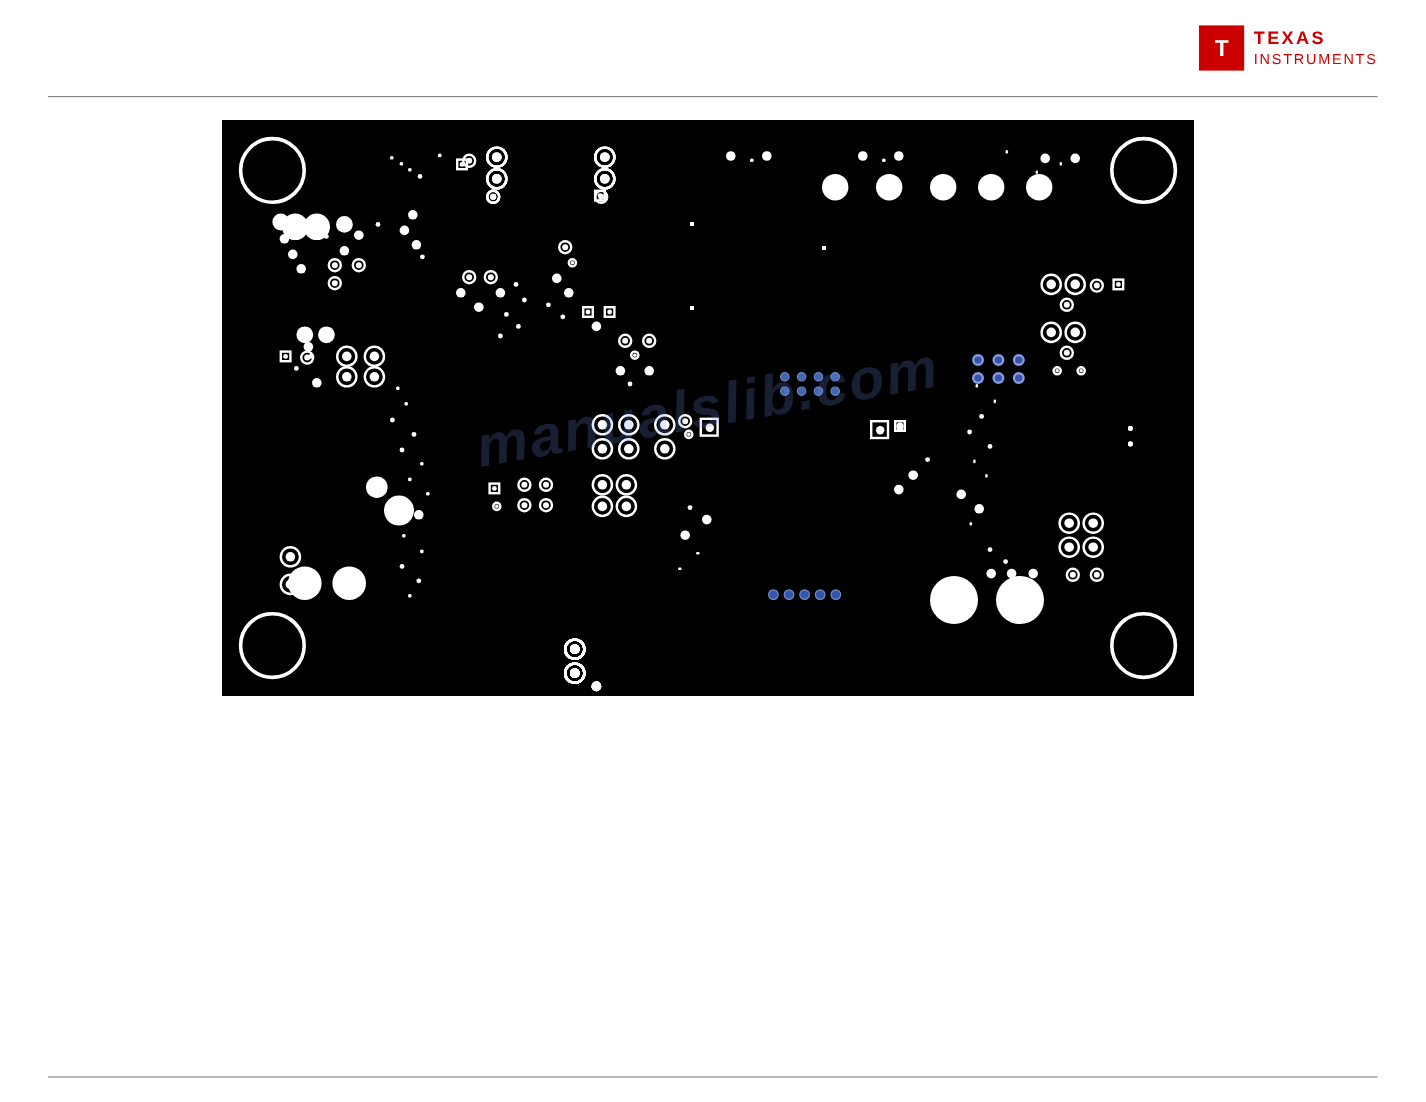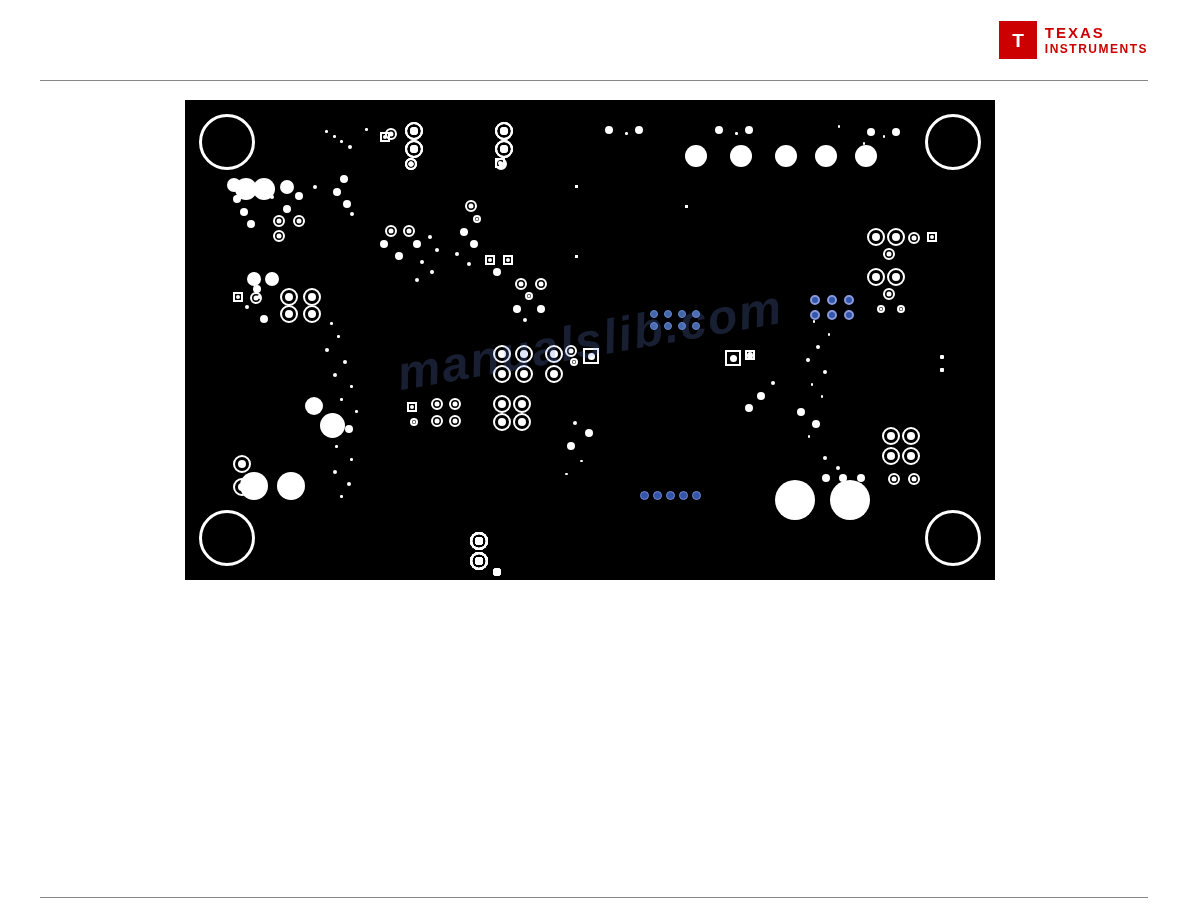--- a/index.html
+++ b/index.html
@@ -44,21 +44,21 @@
 
     .ti-logo-text .texas {
       font-size: 15px;
       font-weight: bold;
       color: #cc0000;
       letter-spacing: 2px;
     }
 
     .ti-logo-text .instruments {
       font-size: 12px;
-      font-weight: bold;
+      font-weight: normal;
       color: #cc0000;
       letter-spacing: 1.5px;
     }
 
     
     .top-rule {
       position: absolute;
       top: 80px;
       left: 40px;
       right: 40px;

